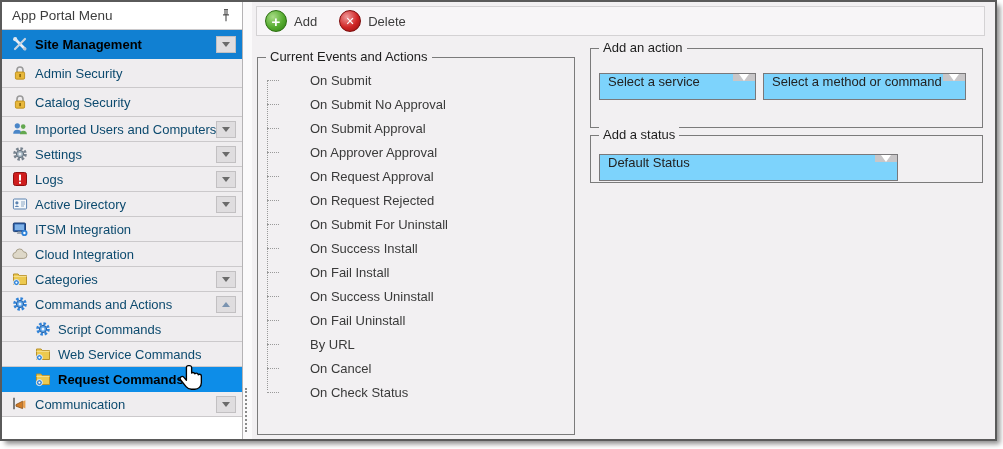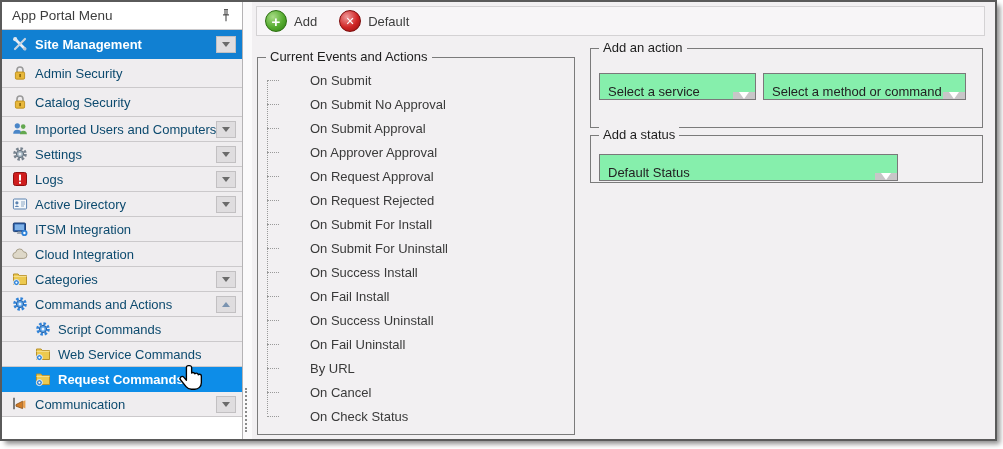--- a/index.html
+++ b/index.html
@@ -21,21 +21,21 @@
   .side-header { height:28px; background:#ffffff; border-bottom:1px solid #cbc9cb;
     display:flex; align-items:center; padding:0 8px 0 10px;
     font-size:13.5px; color:#3d3d3d; }
   .side-header .hdr-label { flex:1; }
 
   .s-item { height:25px; background:#efedef; border-bottom:1px solid #cbc9cb;
     display:flex; align-items:center; padding:0 6px 0 9px; font-size:13px;
     color:#0c4a6e; cursor:pointer; position:relative; }
   .s-item:nth-child(1), .s-item:nth-child(2), .s-item:nth-child(3) { height:29px; }
   .s-item.sub { padding-left:32px; }
-  .s-item.sel { background:#1180d2; color:#ffffff; font-weight:bold; border-bottom-color:#1180d2; }
+  .s-item.sel { background:#1180d2; color:#000000; font-weight:bold; border-bottom-color:#1180d2; }
   .s-item.sel.bright { background:#0d8de8; border-bottom-color:#0d8de8; }
   .s-item .s-label { flex:1; margin-left:7px; white-space:nowrap; overflow:hidden; }
 
   .ic { width:17px; height:17px; display:inline-flex; align-items:center;
     justify-content:center; flex:0 0 auto; }
   .ic svg { width:16px; height:16px; display:block; }
 
   .dd { width:20px; height:17px; background:#dfdddf; border:1px solid #c2c0c2;
     display:flex; align-items:center; justify-content:center; flex:0 0 auto; }
   .tri { width:0; height:0; border-left:4px solid transparent; border-right:4px solid transparent; }
@@ -65,22 +65,22 @@
   .tree { list-style:none; position:relative; padding-top:10px; }
   .tree::before { content:''; position:absolute; left:9px; top:22px; bottom:14px;
     border-left:1px dotted #9a9a9a; }
   .tree li { height:24px; display:flex; align-items:center; padding-left:9px;
     font-size:13px; color:#3a3a3a; cursor:pointer;gap:24px; }
   .tree li .stub { width:12px; height:0; border-top:1px dotted #9a9a9a; margin-right:7px; }
 
   .gbox.action { left:338px; top:46px; width:393px; height:80px; }
   .gbox.status { left:338px; top:133px; width:393px; height:48px; }
 
-  .combo { position:absolute; height:27px; background:#86efac; border:1px solid #7a787a;
-    display:flex; align-items:flex-end; cursor:pointer; }
+  .combo { position:absolute; height:27px; background:#7dd3fc; border:1px solid #7a787a;
+    display:flex; align-items:flex-start; cursor:pointer; }
   .combo .ctext { flex:1; font-size:13px; color:#222; display:flex; align-items:center;
     padding:0 8px; white-space:nowrap; overflow:hidden; }
   .combo .cbtn { width:22px; background:#c8c6c8; display:flex; align-items:center;
     justify-content:center; }
   .combo .cbtn .ctri { width:0; height:0; border-left:5px solid transparent;
     border-right:5px solid transparent; border-top:7px solid #ffffff; }
   .combo.svc { left:8px; top:24px; width:157px; }
   .combo.mth { left:172px; top:24px; width:203px; }
   .combo.sts { left:8px; top:18px; width:299px; }
 
@@ -292,21 +292,21 @@
 
   <div class="main">
 
     <div class="toolbar">
       <div class="tool-btn">
         <span class="orb green">+</span>
         <span class="lbl">Add</span>
       </div>
       <div class="tool-btn">
         <span class="orb red" style="font-size:11px;">✕</span>
-        <span class="lbl">Default</span>
+        <span class="lbl">Delete</span>
       </div>
     </div>
 
     <div class="gbox events">
       <span class="legend">Current Events and Actions</span>
       <ul class="tree" id="events-tree">
           <li>
     <span class="stub"></span>
     <span class="t-label">On Submit</span>
   </li>
@@ -322,24 +322,20 @@
     <span class="stub"></span>
     <span class="t-label">On Approver Approval</span>
   </li>
           <li>
     <span class="stub"></span>
     <span class="t-label">On Request Approval</span>
   </li>
           <li>
     <span class="stub"></span>
     <span class="t-label">On Request Rejected</span>
-  </li>
-          <li>
-    <span class="stub"></span>
-    <span class="t-label">On Submit For Install</span>
   </li>
           <li>
     <span class="stub"></span>
     <span class="t-label">On Submit For Uninstall</span>
   </li>
           <li>
     <span class="stub"></span>
     <span class="t-label">On Success Install</span>
   </li>
           <li>

